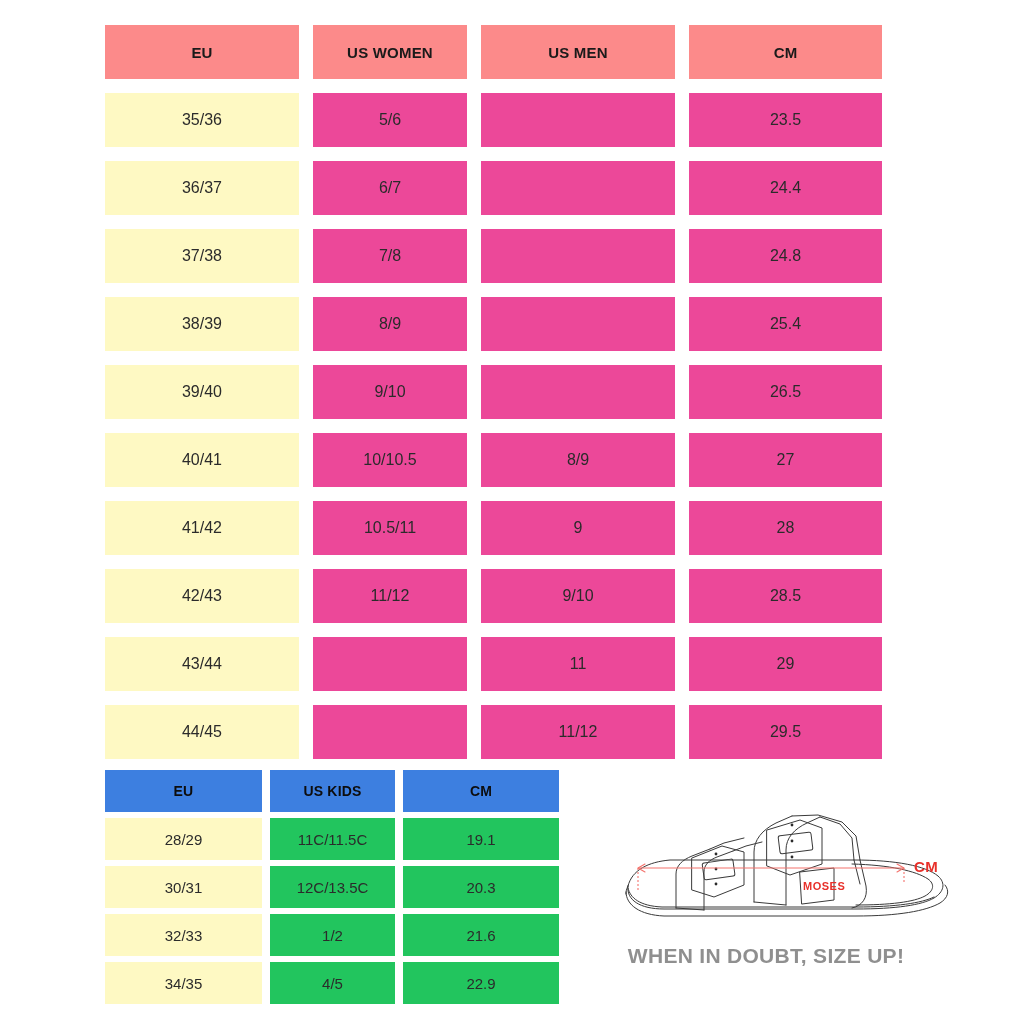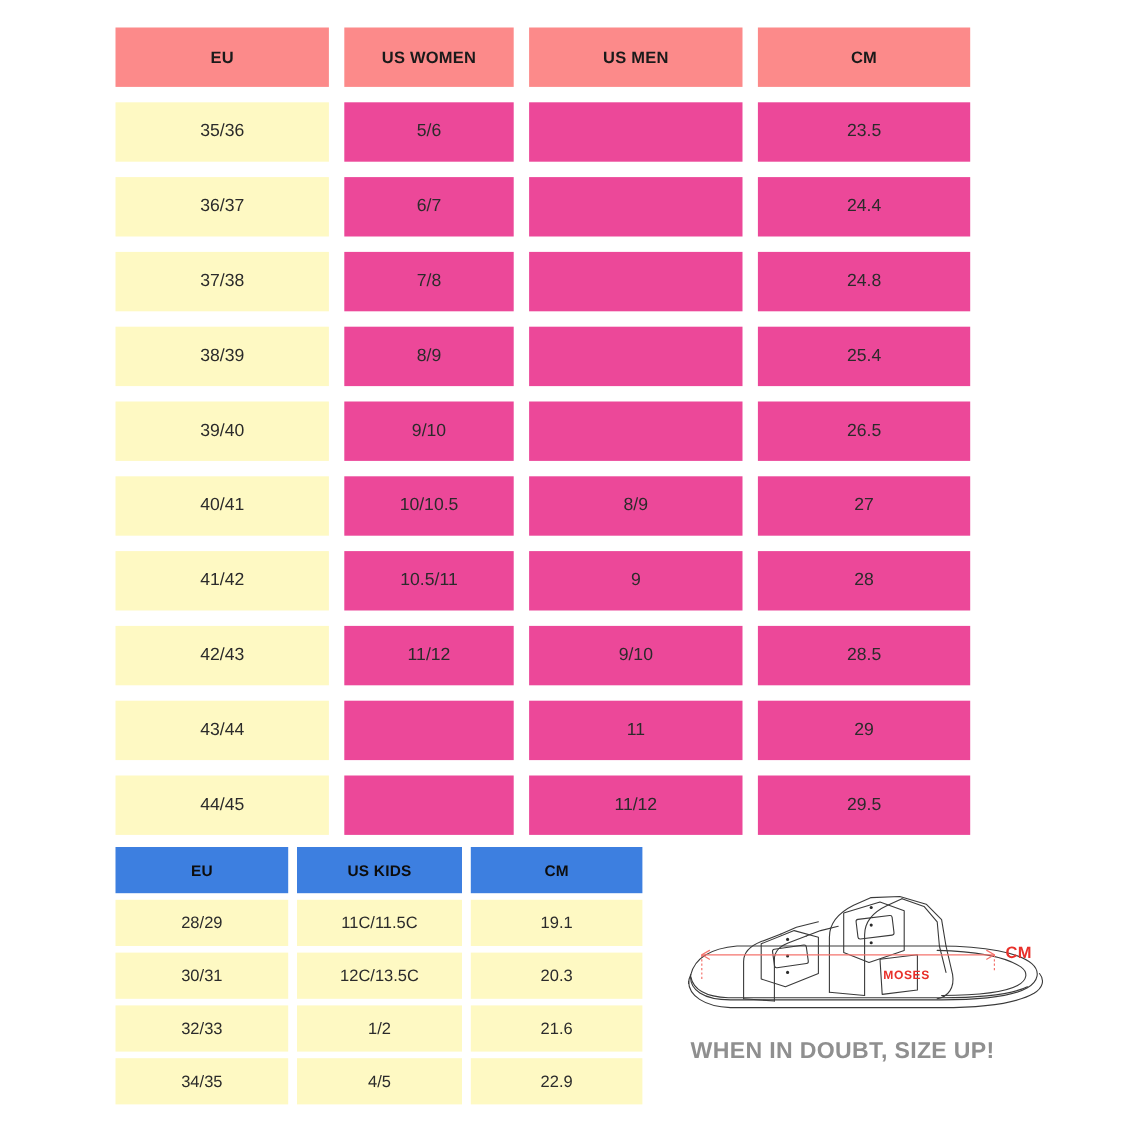--- a/index.html
+++ b/index.html
@@ -71,32 +71,32 @@
     left: 105px;
     top: 770px;
     width: 486px;
   }
   #kids-table .row + .row { margin-top: 6px; }
   #kids-table .cell {
     height: 42px;
   }
   #kids-table .cell + .cell { margin-left: 8px; }
   #kids-table .k0 { width: 157px; }
-  #kids-table .k1 { width: 150px; }
+  #kids-table .k1 { width: 125px; }
   #kids-table .k2 { width: 156px; }
 
   #kids-table .hdr .cell {
     background: #3d7fe0;
     color: #0d0d0d;
     font-weight: bold;
     font-size: 14px;
     letter-spacing: 0.2px;
   }
   #kids-table .body .cell {
-    background: #fef9c3;
+    background: #22c55e;
     color: #2b2b2b;
     font-size: 15px;
   }
   #kids-table .body .cell.k0 {
     background: #fef9c3;
   }
 
   
   #sandal-figure {
     position: absolute;

